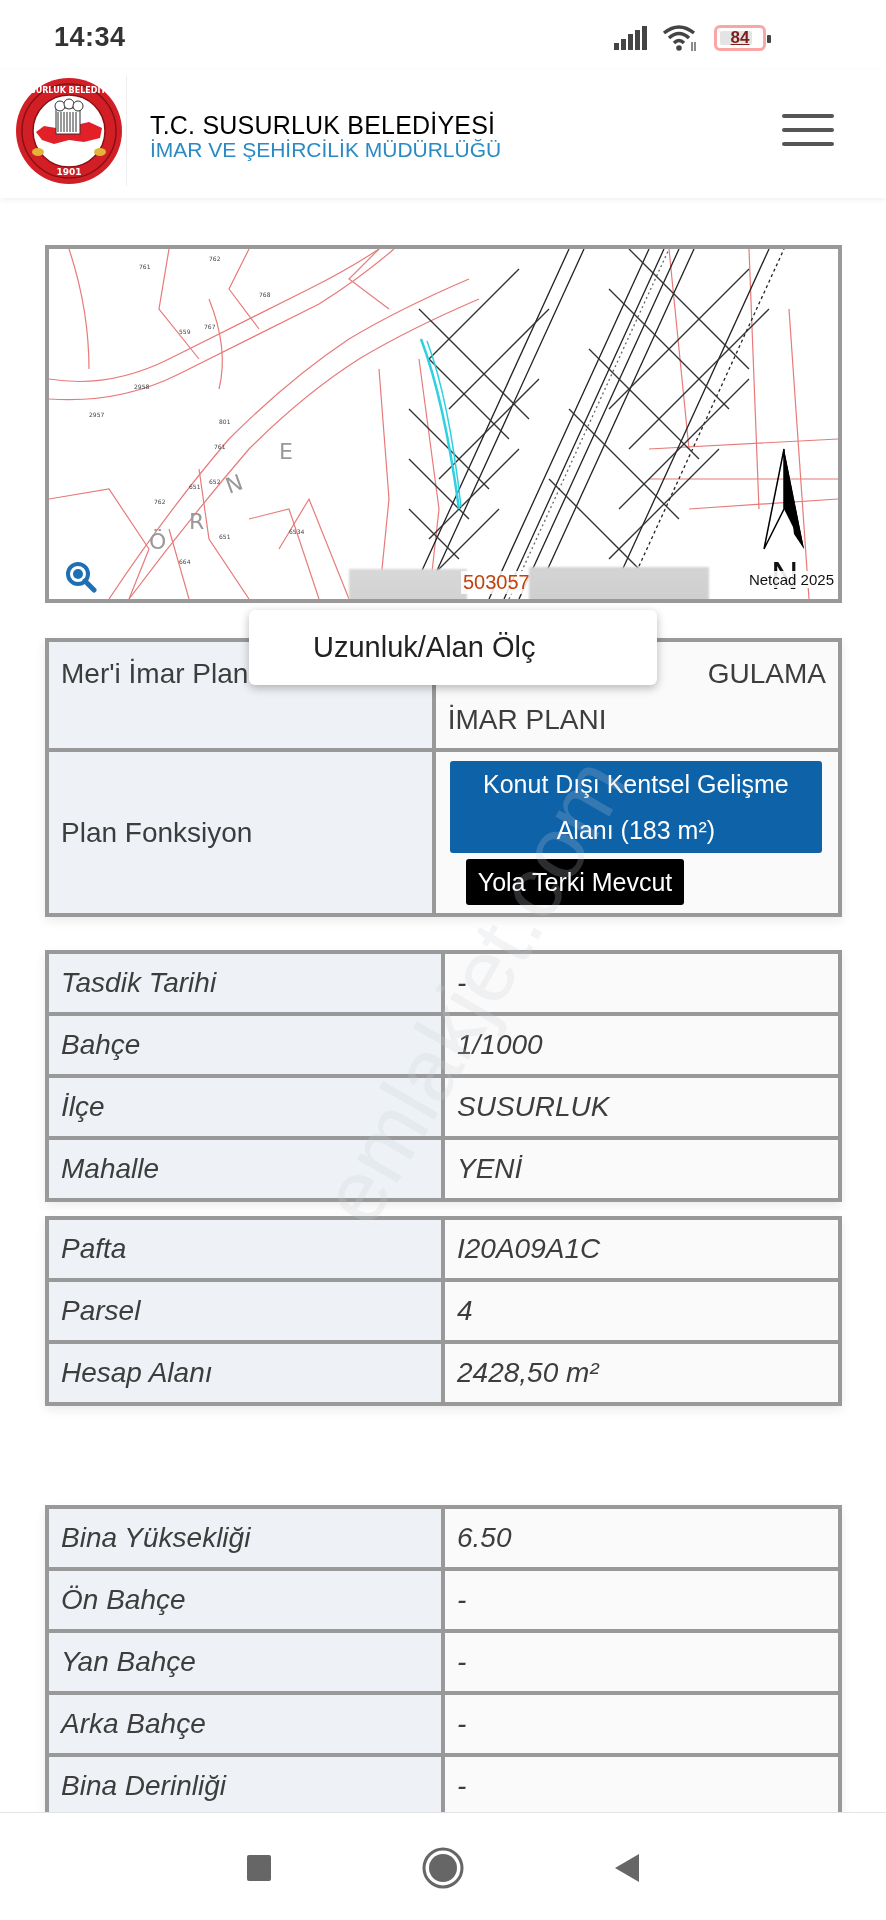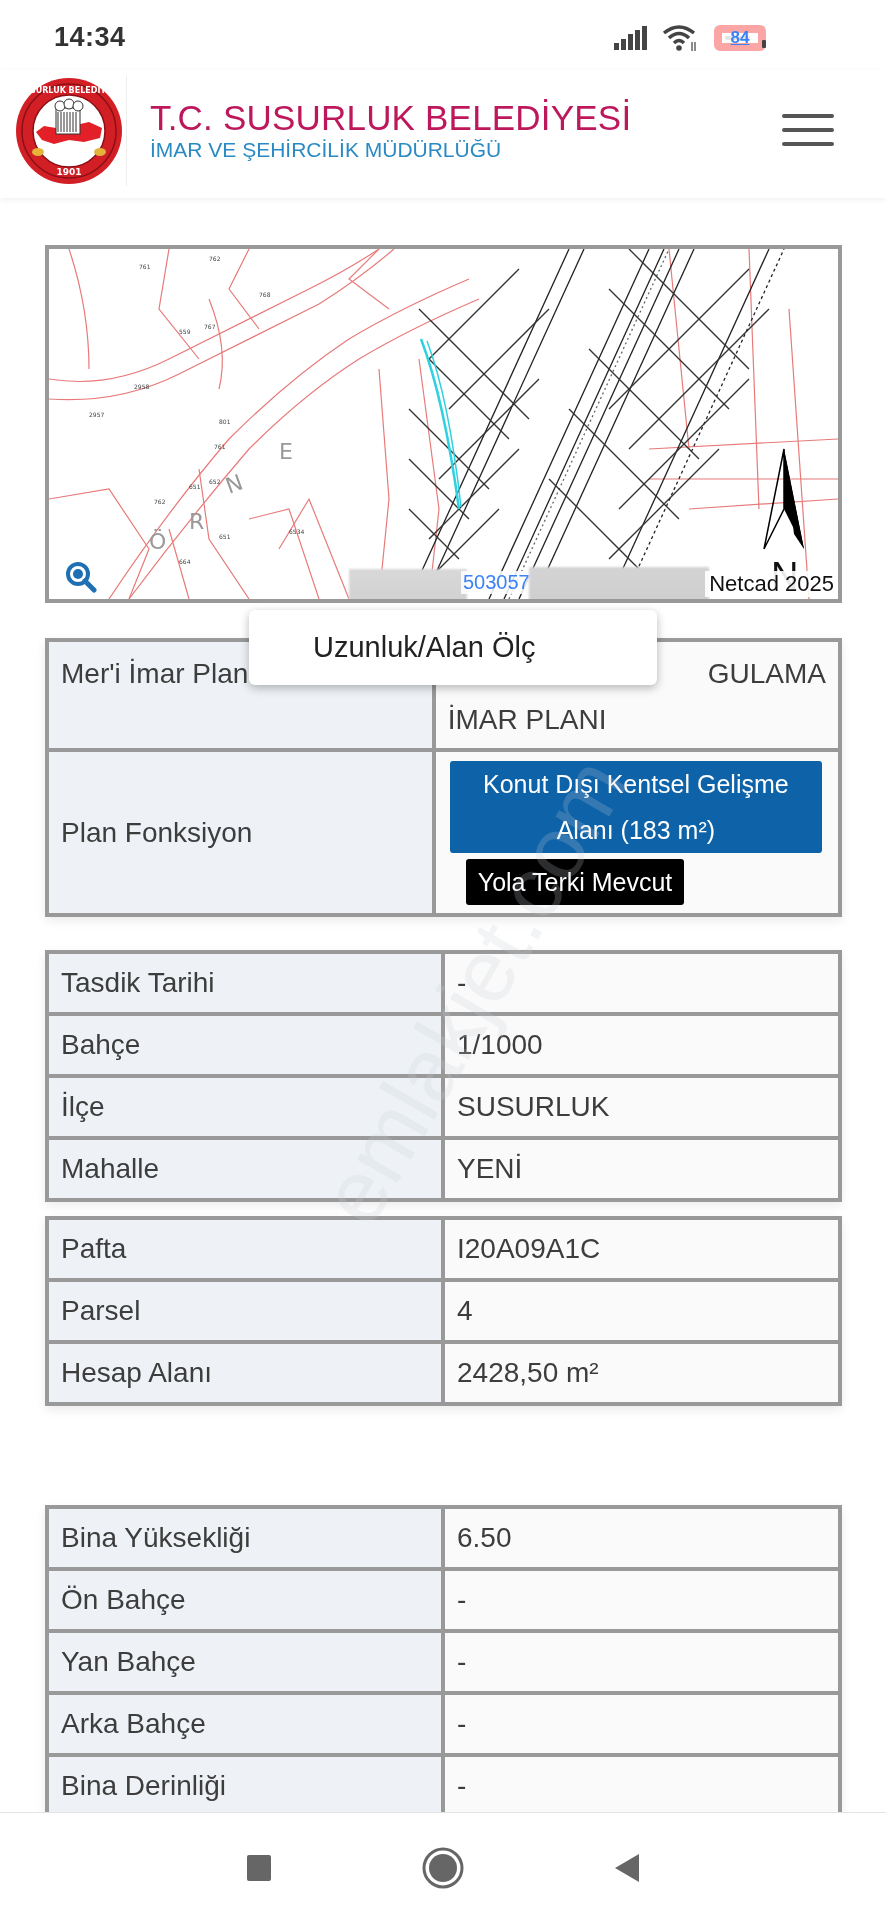--- a/index.html
+++ b/index.html
@@ -2,49 +2,49 @@
 <html><head>
 <meta charset="utf-8">
 <style>
   * { box-sizing: border-box; margin: 0; padding: 0; }
   html, body { width: 886px; height: 1920px; overflow: hidden; background: #ffffff; }
   body { font-family: "Liberation Sans", "DejaVu Sans", sans-serif; color: #3a3a3a; position: relative; }
 
   .status-bar { position: absolute; left: 0; top: 0; width: 814px; height: 78px; background: #fff; }
   .status-time { position: absolute; left: 54px; top: 22px; font-size: 27px; font-weight: bold; color: #333; letter-spacing: 0.5px; }
   .status-icons { position: absolute; right: 48px; top: 24px; display: flex; align-items: center; gap: 14px; }
-  .battery { width: 52px; height: 26px; border: 8px solid #fca5a5; border-radius: 6px; position: relative; display: flex; align-items: center; justify-content: center; font-size: 17px; font-weight: bold; color: #3b82f6; text-decoration: underline; }
+  .battery { width: 52px; height: 26px; border: 3px solid #fca5a5; border-radius: 6px; position: relative; display: flex; align-items: center; justify-content: center; font-size: 17px; font-weight: bold; color: #7f1d1d; text-decoration: underline; }
   .battery::after { content: ""; position: absolute; right: -8px; top: 7px; width: 4px; height: 8px; background: #444; border-radius: 1px; }
   .battery-fill { position: absolute; left: 3px; top: 3px; bottom: 3px; width: 70%; background: #e4e4e4; border-radius: 2px; z-index: 0; }
   .battery span { position: relative; z-index: 1; }
 
   .header { position: absolute; left: 0; top: 70px; width: 886px; height: 128px; background: #fff; box-shadow: 0 2px 6px rgba(0,0,0,0.06); }
   .logo { position: absolute; left: 14px; top: 6px; width: 110px; height: 110px; }
   .header-divider { position: absolute; left: 126px; top: 6px; width: 1px; height: 110px; background: #eee; }
-  .header-title { position: absolute; left: 150px; top: 28px; font-size: 35px; color: #be185d; letter-spacing: 0.2px; white-space: nowrap; }
+  .header-title { position: absolute; left: 150px; top: 41px; font-size: 25px; color: #000000; letter-spacing: 0.2px; white-space: nowrap; }
   .header-subtitle { position: absolute; left: 150px; top: 68px; font-size: 21px; color: #2a8ac4; white-space: nowrap; }
   .hamburger { position: absolute; left: 782px; top: 44px; width: 52px; height: 36px; cursor: pointer; }
   .hamburger span { display: block; height: 4px; background: #555; border-radius: 2px; margin-bottom: 10px; }
 
   .map-frame { position: absolute; left: 45px; top: 245px; width: 797px; height: 358px; border: 4px solid #999; background: #fff; overflow: hidden; }
   .map-frame svg.map { position: absolute; left: 0; top: 0; width: 789px; height: 350px; }
   .map-zoom { position: absolute; left: 16px; top: 312px; width: 32px; height: 32px; cursor: pointer; }
   .map-blur1 { position: absolute; left: 300px; top: 320px; width: 118px; height: 48px; background: linear-gradient(180deg,#d8d8d8,#cfcfcf); filter: blur(1px); }
   .map-blur2 { position: absolute; left: 480px; top: 318px; width: 180px; height: 50px; background: linear-gradient(180deg,#d4d4d4,#cccccc); filter: blur(1px); }
-  .map-coord { position: absolute; left: 412px; top: 322px; font-size: 20px; color: #3b82f6; background: rgba(255,255,255,0.85); padding: 0 2px; }
-  .map-credit { position: absolute; right: 0; top: 322px; font-size: 22px; color: #111; background: rgba(255,255,255,0.9); padding: 0 4px; }
+  .map-coord { position: absolute; left: 412px; top: 322px; font-size: 20px; color: #c2410c; background: rgba(255,255,255,0.85); padding: 0 2px; }
+  .map-credit { position: absolute; right: 0; top: 322px; font-size: 15px; color: #111; background: rgba(255,255,255,0.9); padding: 0 4px; }
 
   .popup { position: absolute; left: 249px; top: 610px; width: 408px; height: 75px; background: #fff; border-radius: 6px; box-shadow: 0 3px 10px rgba(0,0,0,0.28); z-index: 5; display: flex; align-items: center; cursor: pointer; }
   .popup-label { margin-left: 64px; font-size: 29px; color: #222; }
 
   table.info { position: absolute; left: 45px; width: 797px; border-collapse: collapse; border: 4px solid #999; box-shadow: 0 4px 10px rgba(0,0,0,0.08); }
   table.info td { border: 4px solid #999; font-size: 28px; color: #3d3d3d; vertical-align: middle; }
   table.info td.k { width: 396px; background: #eef2f6; padding: 0 12px; }
   table.info td.v { background: #fafafa; padding: 0 12px; }
-  table.info tr.r62 td { height: 62px; }
+  table.info tr.r62 td { height: 62px; font-style: italic; }
 
   .badge-blue { display: block; background: #0d62a8; color: #fff; font-size: 25px; text-align: center; line-height: 46px; padding: 0 8px; border-radius: 3px; margin: 8px 16px 6px 14px; cursor: pointer; }
   .badge-green { display: inline-block; background: #000000; color: #fff; font-size: 25px; line-height: 46px; padding: 0 12px; border-radius: 3px; margin: 0 0 8px 30px; cursor: pointer; }
 
   .watermark { position: absolute; left: 300px; top: 1190px; transform: rotate(-60deg); transform-origin: left top; font-size: 88px; color: rgba(200,205,215,0.22); pointer-events: none; z-index: 4; white-space: nowrap; }
 
   .nav-bar { position: absolute; left: 0; top: 1812px; width: 886px; height: 108px; background: #fff; border-top: 1px solid #e4e4e4; }
   .nav-btn { position: absolute; top: 30px; width: 50px; height: 50px; display: flex; align-items: center; justify-content: center; cursor: pointer; }
 </style>
 </head>

